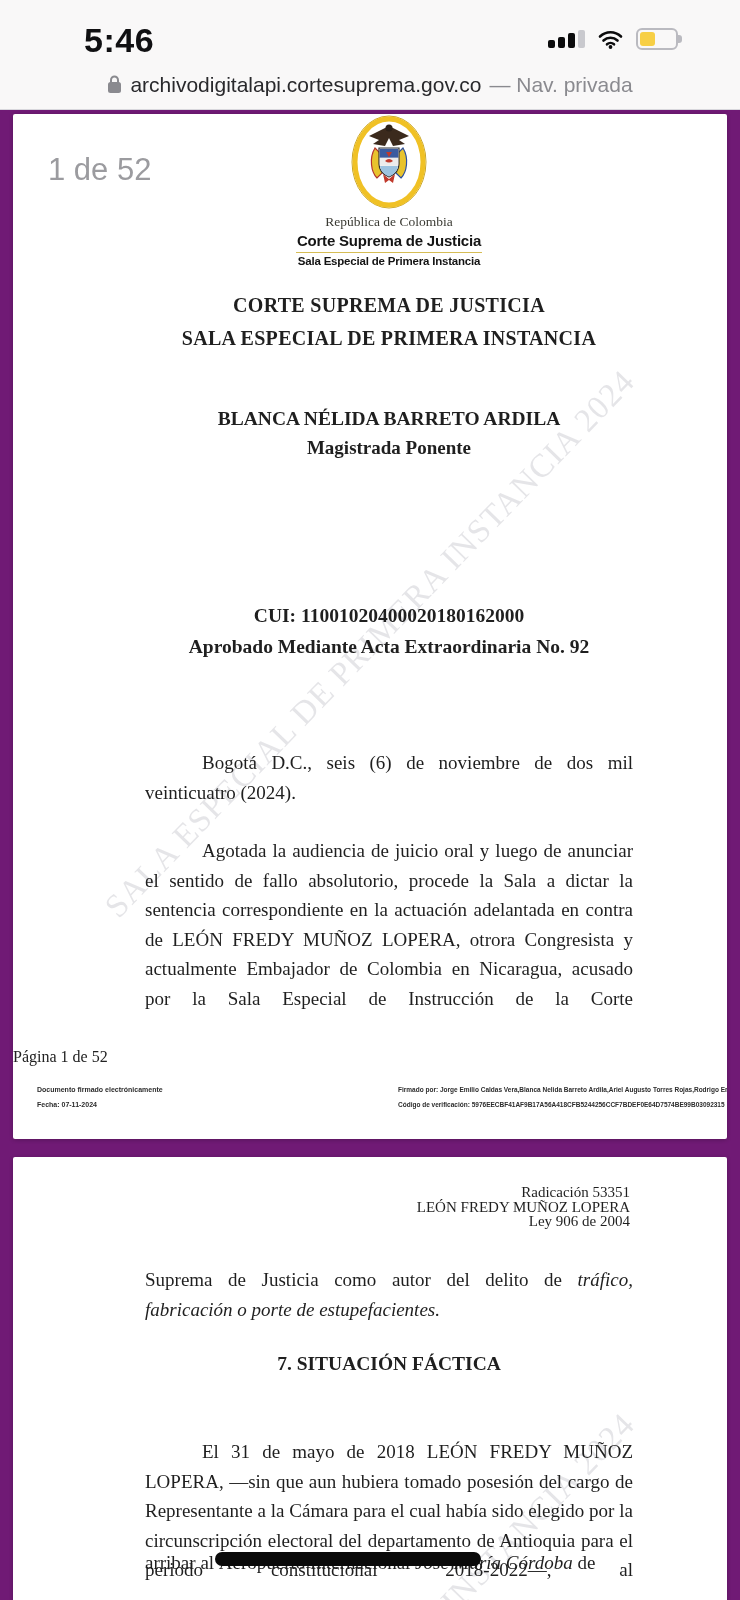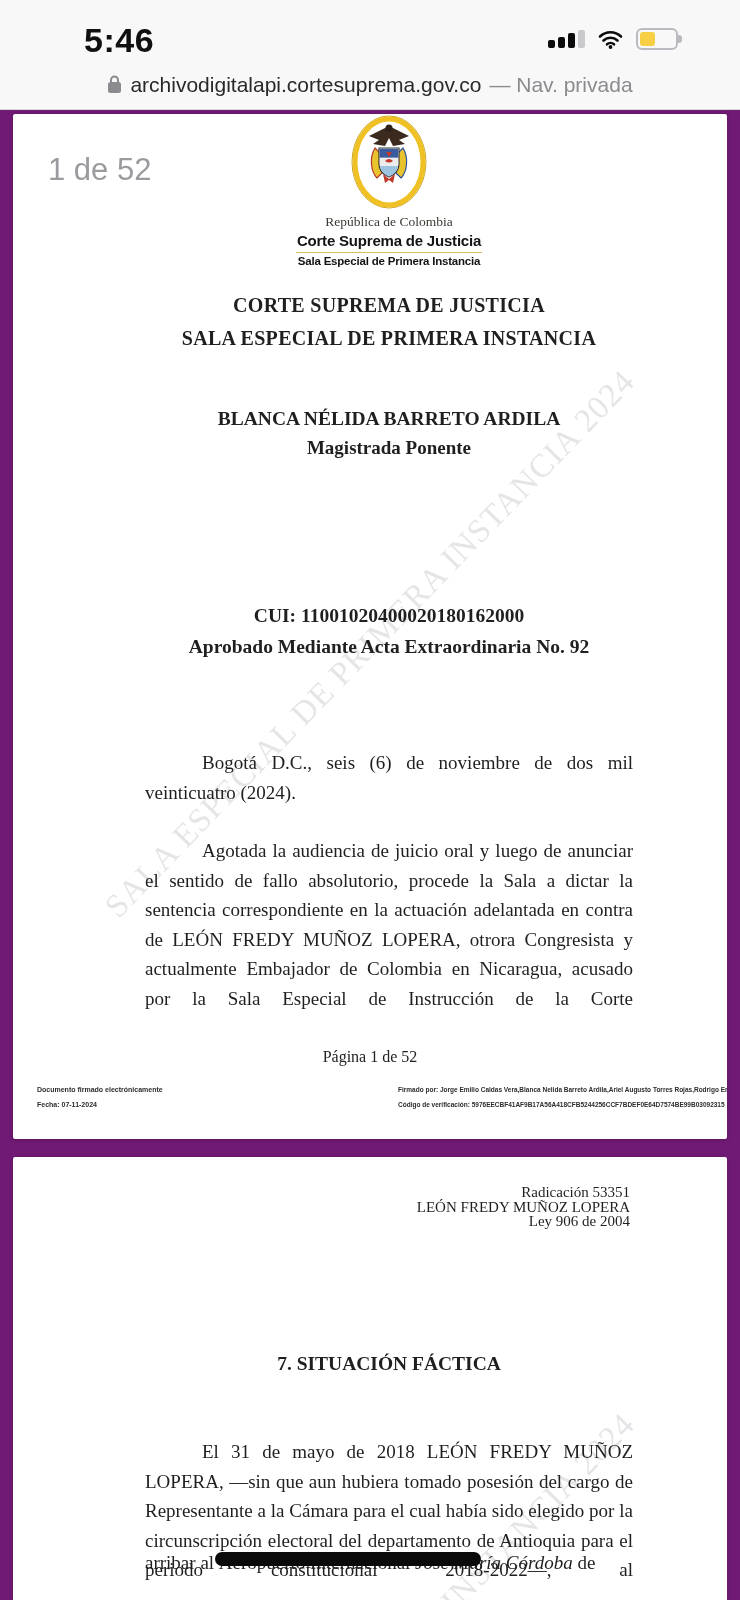--- a/index.html
+++ b/index.html
@@ -66,21 +66,21 @@
   .cui   { top:491px; font-size:19.5px; }
   .acta  { top:522px; font-size:19.5px; }
 
   .para { position:absolute; left:132px; width:488px; font-size:19px; line-height:29.5px;
           text-align:justify; }
   .indent { text-indent:57px; }
   .stretch { text-align-last:justify; }
   .p1a { top:634px; }
   .p1b { top:722px; }
 
-  .pagefoot { position:absolute; left:0; right:0; top:934px; text-align:center;
+  .pagefoot { position:absolute; left:0; right:0; top:934px; text-align:left;
               font-size:16px; color:#222; }
   .sig { position:absolute; top:968px; left:24px; right:10px;
          font-family:"Liberation Sans", sans-serif; font-weight:700; font-size:7px;
          color:#2c2c2c; }
   .sig .l { position:absolute; left:0; top:0; line-height:15px; white-space:nowrap; }
   .sig .r { position:absolute; left:361px; top:0; line-height:15px; white-space:nowrap;
             font-size:6.5px; }
 
   
   .p2head { position:absolute; top:28px; right:97px; text-align:right;
@@ -187,20 +187,21 @@
 
     <div class="page page2">
       <div class="wm">SALA ESPECIAL DE PRIMERA INSTANCIA 2024</div>
 
       <div class="p2head">
         <div>Radicación 53351</div>
         <div>LEÓN FREDY MUÑOZ LOPERA</div>
         <div>Ley 906 de 2004</div>
       </div>
 
+      <div class="para p2a"><span>Suprema de Justicia como autor del delito de </span><em>tráfico, fabricación o porte de estupefacientes.</em></div>
 
       <div class="cline h2">7. SITUACIÓN FÁCTICA</div>
 
       <div class="para indent stretch p2b">El 31 de mayo de 2018 LEÓN FREDY MUÑOZ LOPERA, —sin que aun hubiera tomado posesión del cargo de Representante a la Cámara para el cual había sido elegido por la circunscripción electoral del departamento de Antioquia para el periodo constitucional 2018-2022—, al</div>
 
       <div class="lastline"><span>arribar al </span><span class="redacted"><span>Aeropuerto Internacional </span><em>Jose Ma</em></span><em>ría Córdoba</em><span> de</span></div>
     </div>
   </div>
 </div>
 

